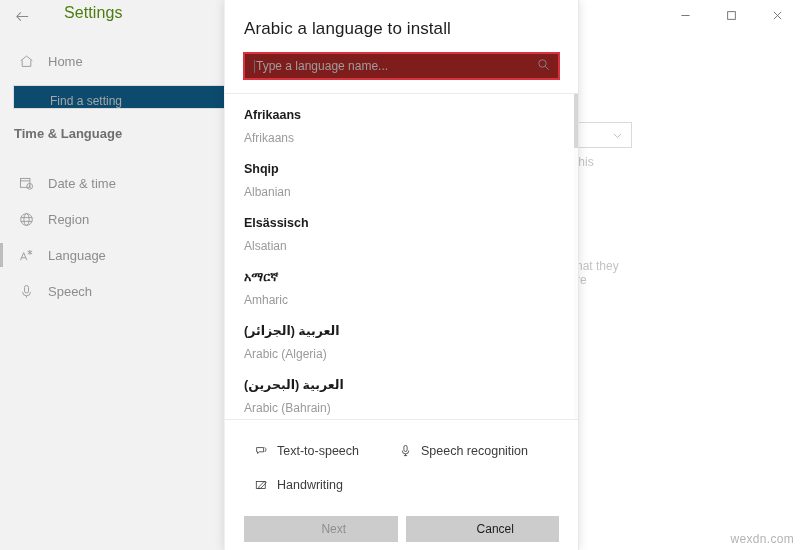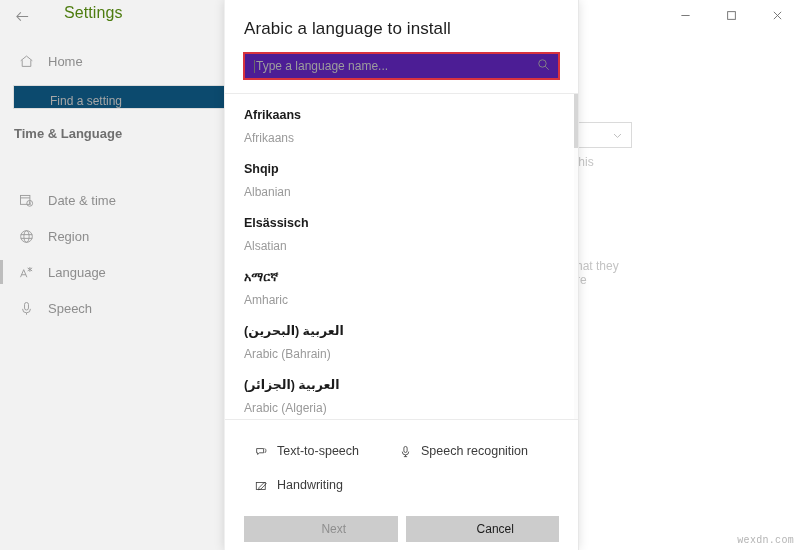--- a/index.html
+++ b/index.html
@@ -89,21 +89,21 @@
   .section-title {
     position: absolute;
     left: 14px; top: 126px;
     font-size: 13px;
     color: #6f6f6f;
     font-weight: 600;
   }
 
   .nav-list {
     position: absolute;
-    left: 0; top: 182px;
+    left: 0; top: 165px;
     width: 225px;
   }
   .nav-item {
     position: relative;
     height: 36px;
     display: flex; align-items: center;
   }
   .nav-item .sel-bar {
     position: absolute;
     left: 0; top: 6px;
@@ -156,24 +156,23 @@
     color: #c3c3c3;
     white-space: nowrap;
   }
   .bg-text.t1 { left: 350px; top: 155px; }
   .bg-text.t2 { left: 351px; top: 259px; }
   .bg-text.t3 { left: 351px; top: 273px; }
 
   .watermark {
     position: absolute;
     right: 6px; bottom: 4px;
-    font-size: 10px;
+    font-size: 12px;
     color: #b4b4b4;
     letter-spacing: .3px;
-    font-family: Liberation Mono, monospace;
   }
 
   
   .dialog {
     position: absolute;
     left: 224px; top: 0;
     width: 355px; height: 550px;
     background: #ffffff;
     box-shadow: 0 0 10px rgba(0,0,0,0.13);
     box-sizing: border-box;
@@ -185,21 +184,21 @@
   .dlg-title {
     margin: 19px 0 0 19px;
     font-size: 17px;
     color: #1d1d1d;
     letter-spacing: .1px;
   }
   .dlg-search {
     position: relative;
     margin: 14px 19px 0 19px;
     height: 26px;
-    background: #4c1d95;
+    background: #7f1d1d;
     border: 1px solid #d0d0d0;
     box-sizing: border-box;
     display: flex; align-items: center;
   }
   .dlg-search .redbox {
     position: absolute;
     left: -2px; top: -2px;
     right: -2px; bottom: -2px;
     border: 2px solid #d8333e;
     pointer-events: none;
@@ -274,21 +273,21 @@
   .features {
     padding: 14px 0 0 0;
   }
   .feat-row {
     display: flex;
     height: 34px;
     align-items: center;
   }
   .feat {
     display: flex;
-    align-items: flex-end;
+    align-items: flex-start;
   }
   .feat.col1 { width: 165px; padding-left: 25px; box-sizing: border-box; }
   .feat.col2 { padding-left: 4px; }
   .feat .f-icon {
     width: 22px;
     display: flex; align-items: center; justify-content: center;
     color: #3a3a3a;
   }
   .feat .f-label {
     font-size: 12.5px;
@@ -467,27 +466,27 @@
             <div class="lang-native">Elsässisch</div>
             <div class="lang-english">Alsatian</div>
           </div>
 
           <div class="lang-item">
             <div class="lang-native">አማርኛ</div>
             <div class="lang-english">Amharic</div>
           </div>
 
           <div class="lang-item">
+            <div class="lang-native rtl">العربية (الجزائر)</div>
+            <div class="lang-english">Arabic (Algeria)</div>
+          </div>
+
+          <div class="lang-item">
             <div class="lang-native rtl">العربية (البحرين)</div>
             <div class="lang-english">Arabic (Bahrain)</div>
-          </div>
-
-          <div class="lang-item">
-            <div class="lang-native rtl">العربية (الجزائر)</div>
-            <div class="lang-english">Arabic (Algeria)</div>
           </div>
 
         </div>
         <div class="scrollbar-track">
           <div class="scrollbar-thumb"></div>
         </div>
       </div>
 
       <div class="dlg-sep2"></div>
 

